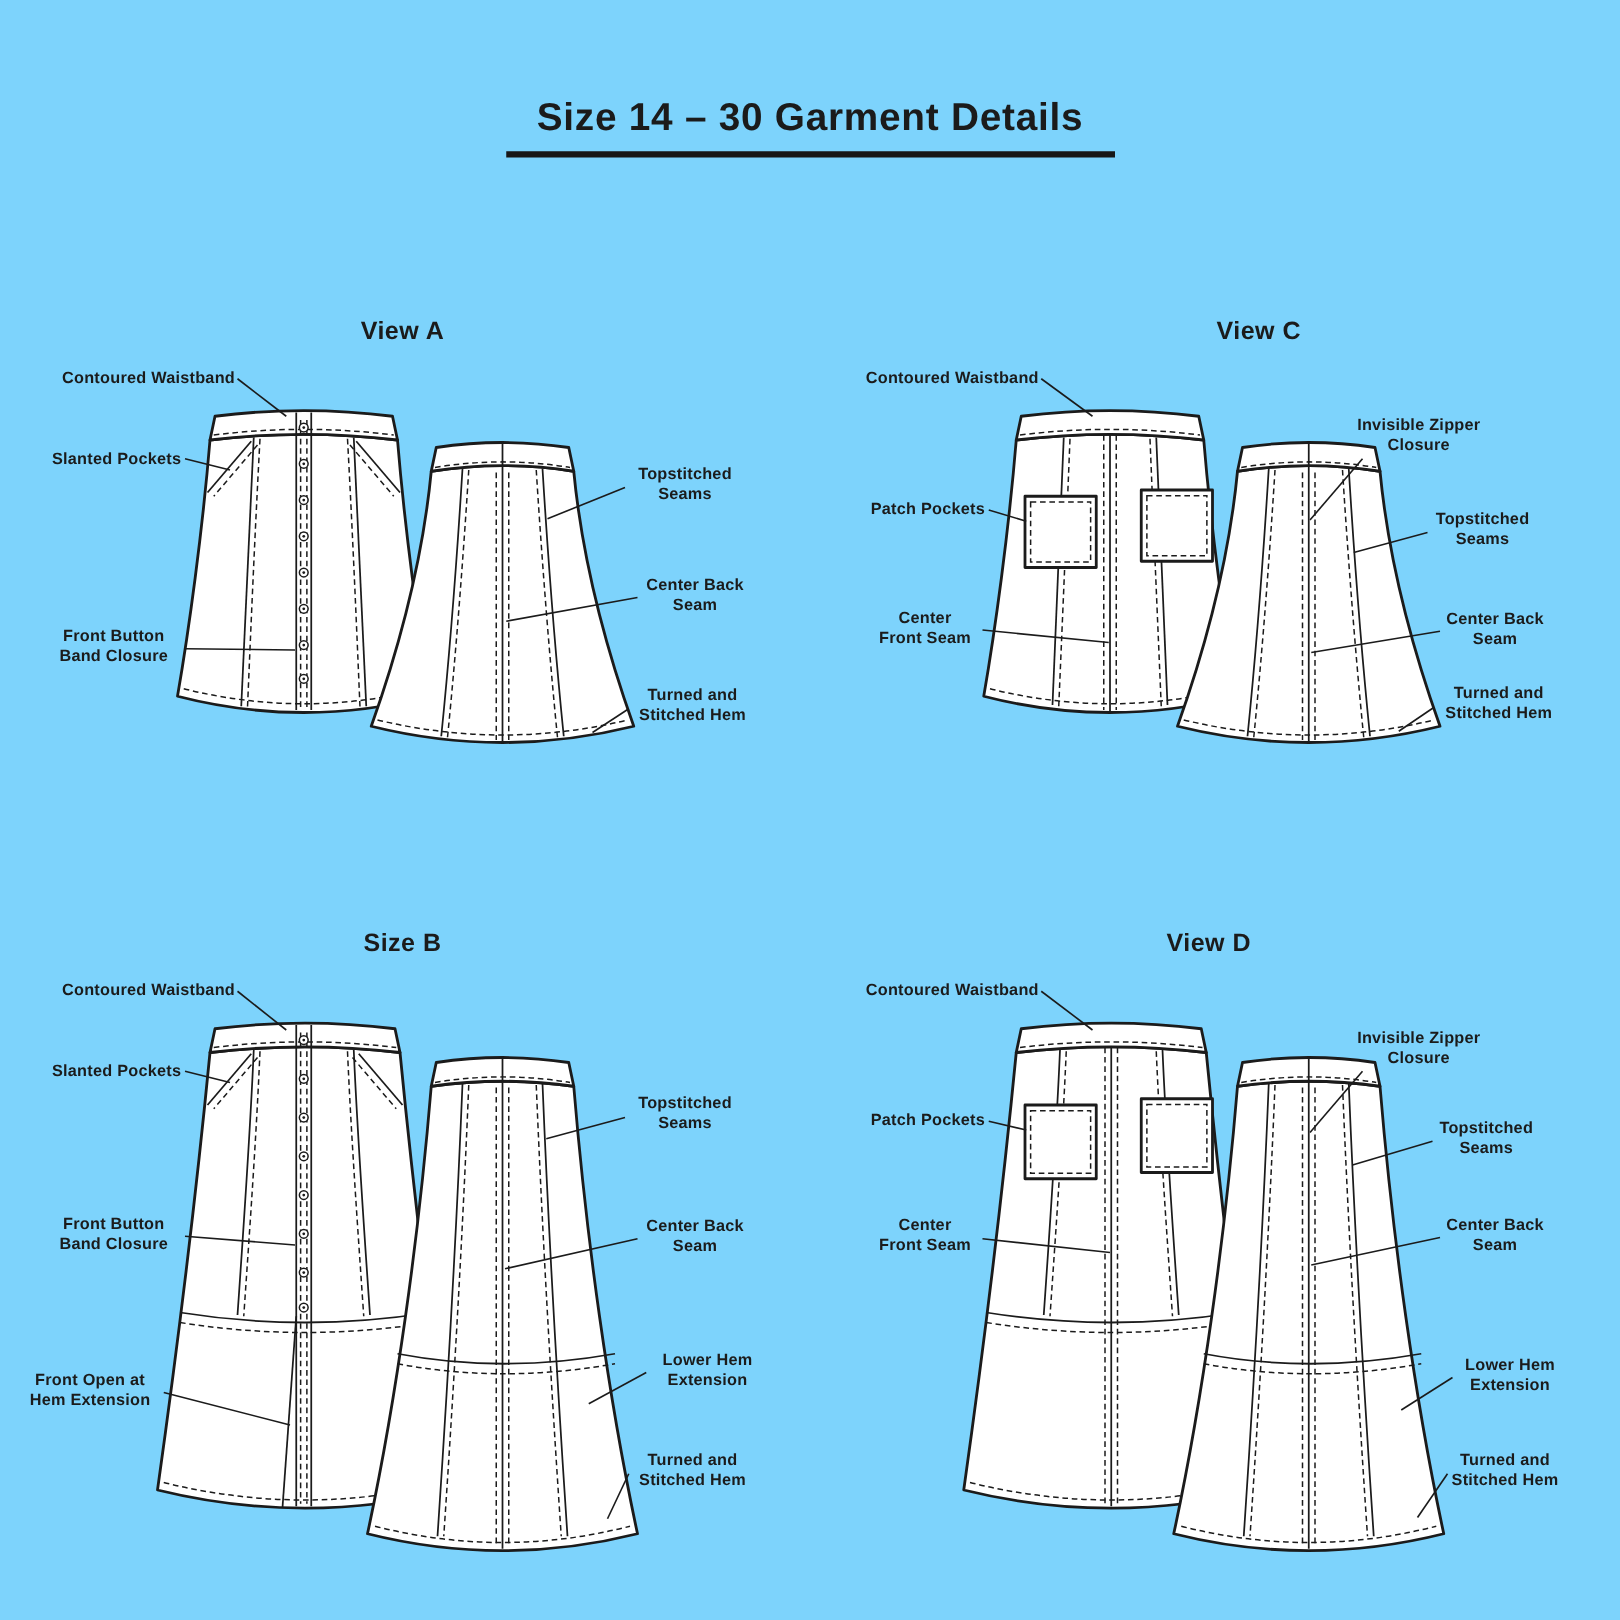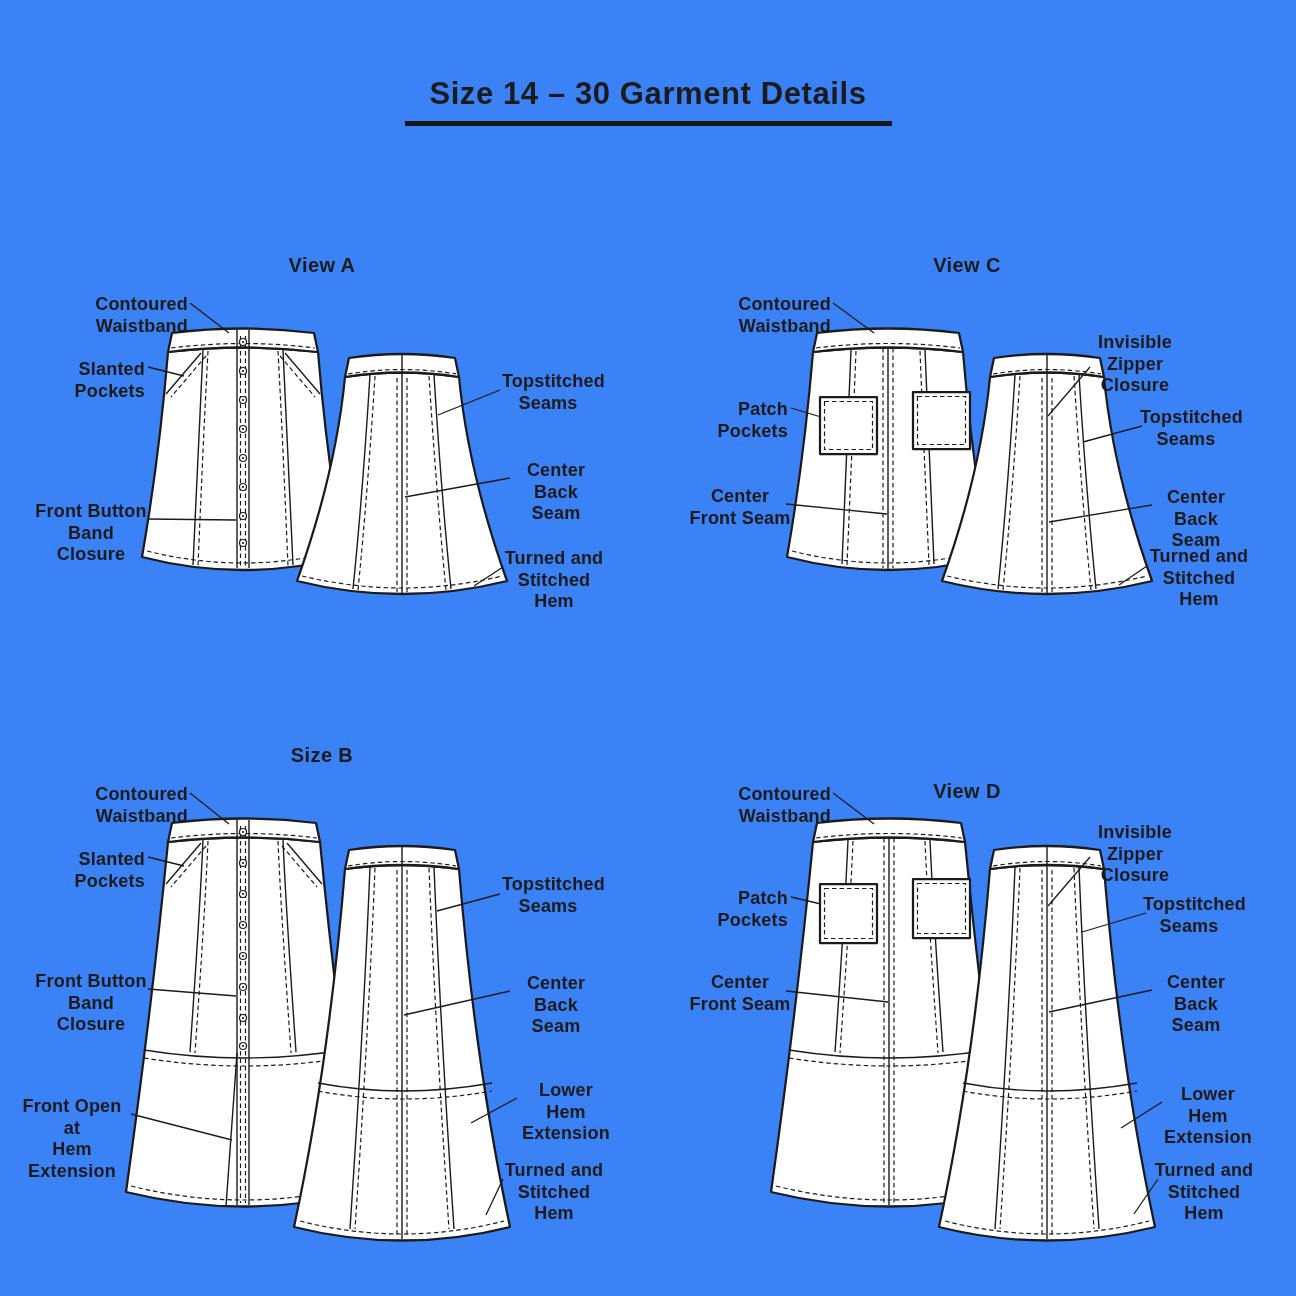--- a/index.html
+++ b/index.html
@@ -1,43 +1,43 @@
 <!DOCTYPE html>
 <html><head>
 <meta charset="utf-8">
 <style>
   html,body{margin:0;padding:0;background:#fff;}
-  .canvas{position:relative;width:1296px;height:1296px;background:#3b82f6;overflow:hidden;
+  .canvas{position:relative;width:1296px;height:1296px;background:#7dd3fc;overflow:hidden;
           font-family:"Liberation Sans",sans-serif;color:#1b1b1b;}
   .main-title{position:absolute;left:0;top:76px;width:100%;text-align:center;
               font-size:31px;font-weight:bold;letter-spacing:.6px;}
   .title-rule{position:absolute;left:405px;top:121px;width:487px;height:5px;background:#171717;}
   .view-title{position:absolute;width:200px;text-align:center;font-size:20px;font-weight:bold;letter-spacing:.4px;}
-  .lbl{position:absolute;font-size:18px;font-weight:bold;line-height:1.2;
+  .lbl{position:absolute;font-size:13px;font-weight:bold;line-height:1.2;
        white-space:pre-line;letter-spacing:.2px;}
   svg.art{position:absolute;left:0;top:0;}
   .panel{fill:#ffffff;stroke:#1b1b1b;stroke-width:2.25;stroke-linejoin:round;}
   .line{fill:none;stroke:#1b1b1b;stroke-width:1.4;}
   .dash{fill:none;stroke:#1b1b1b;stroke-width:1.2;stroke-dasharray:4.5 3;}
   .leader{fill:none;stroke:#1b1b1b;stroke-width:1.3;}
   .btn{fill:#ffffff;stroke:#1b1b1b;stroke-width:1.2;}
   .btnc{fill:#1b1b1b;}
 </style>
 </head>
 <body>
 
 <div class="canvas">
 
   <div class="main-title">Size 14 – 30 Garment Details</div>
   <div class="title-rule"></div>
 
   <div class="view-title" style="left:222px;top:254px">View A</div>
-  <div class="view-title" style="left:867px;top:254px">View C</div>
+  <div class="view-title" style="left:907px;top:254px">View C</div>
   <div class="view-title" style="left:222px;top:744px">Size B</div>
-  <div class="view-title" style="left:867px;top:780px">View D</div>
+  <div class="view-title" style="left:867px;top:744px">View D</div>
 
   <svg class="art" width="1296" height="1296" viewBox="0 0 1296 1296">
 
     <g>
       <path class="panel" d="M168,352 C162,425 151,505 142,557 Q243,583 344,557 C335,505 324,425 318,352 Q243,343 168,352 Z"></path>
       <path class="panel" d="M172,333 Q243,324 314,333 L318,352 Q243,343 168,352 Z"></path>
       <path class="dash" d="M171,348 Q243,339 315,348"></path>
       <g>
         <path class="line" d="M203,350 C199,425 196,495 193,565"></path>
         <path class="dash" d="M208,351 C204,425 201,495 198,566"></path>

